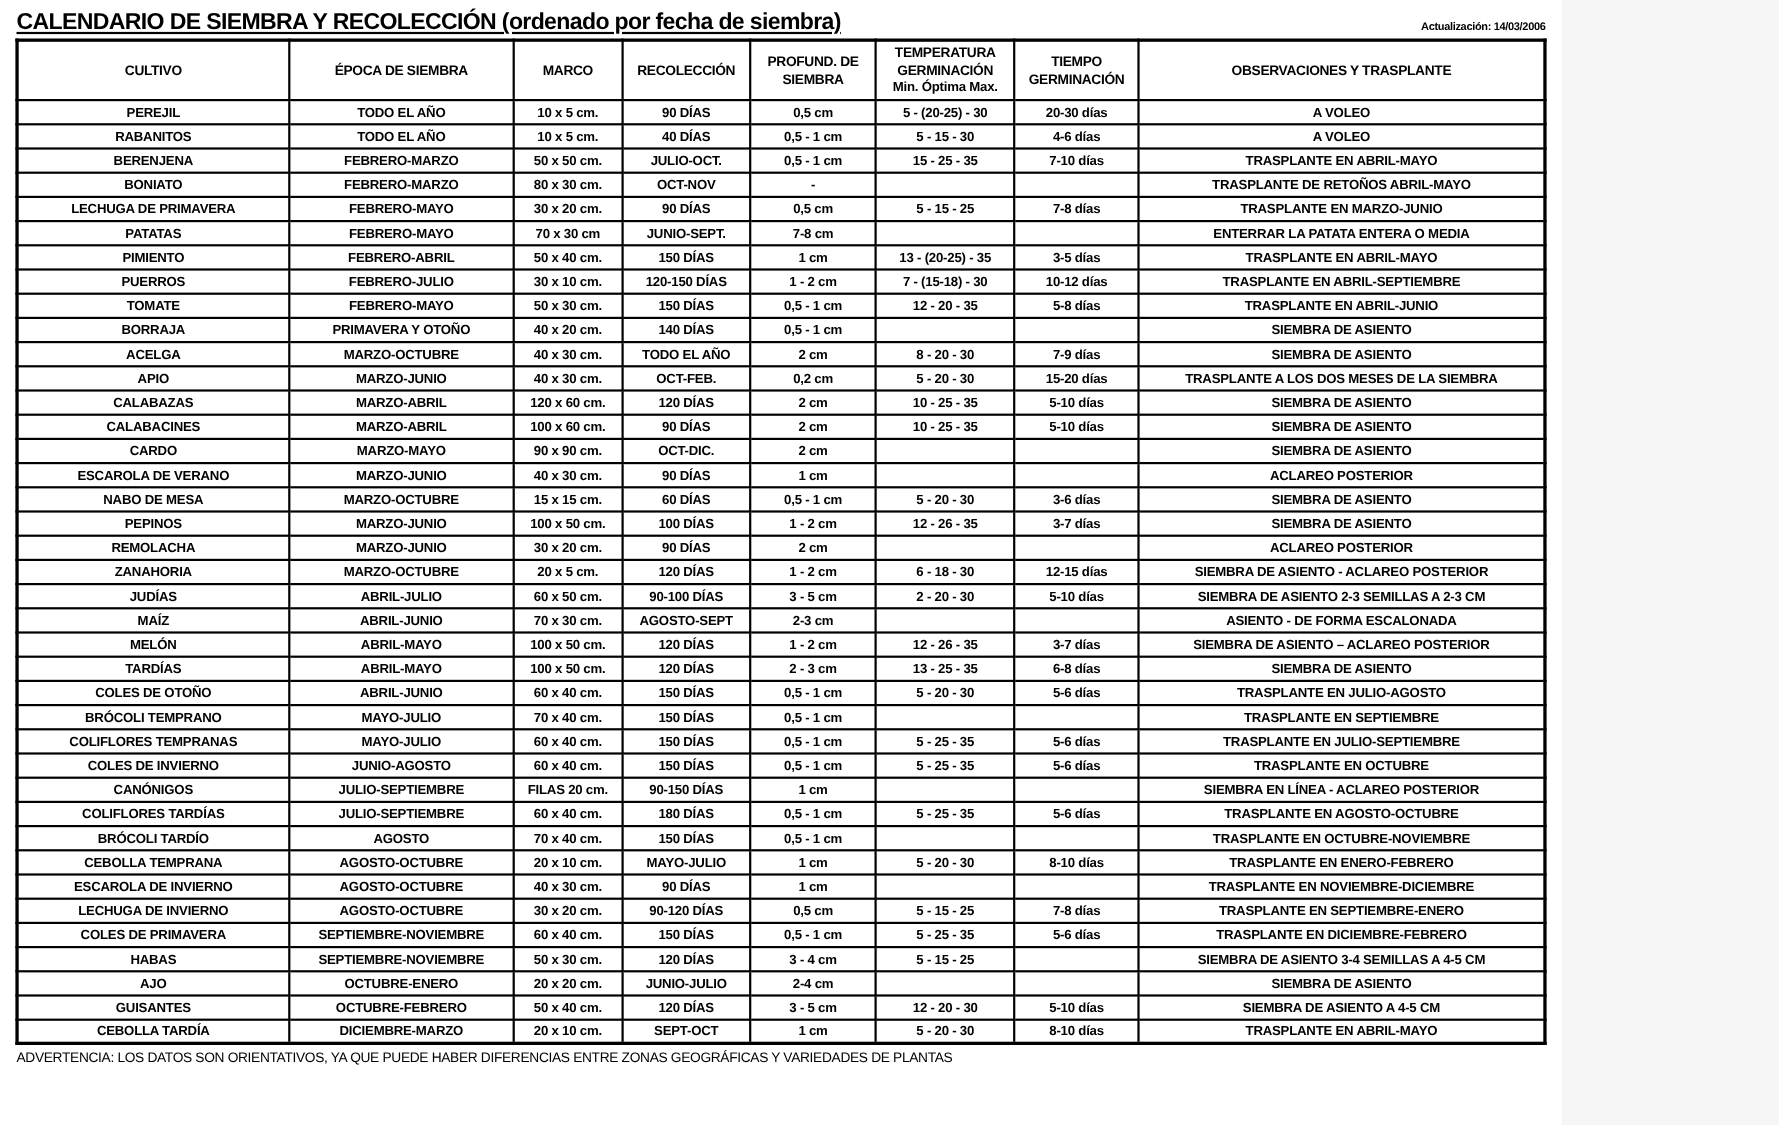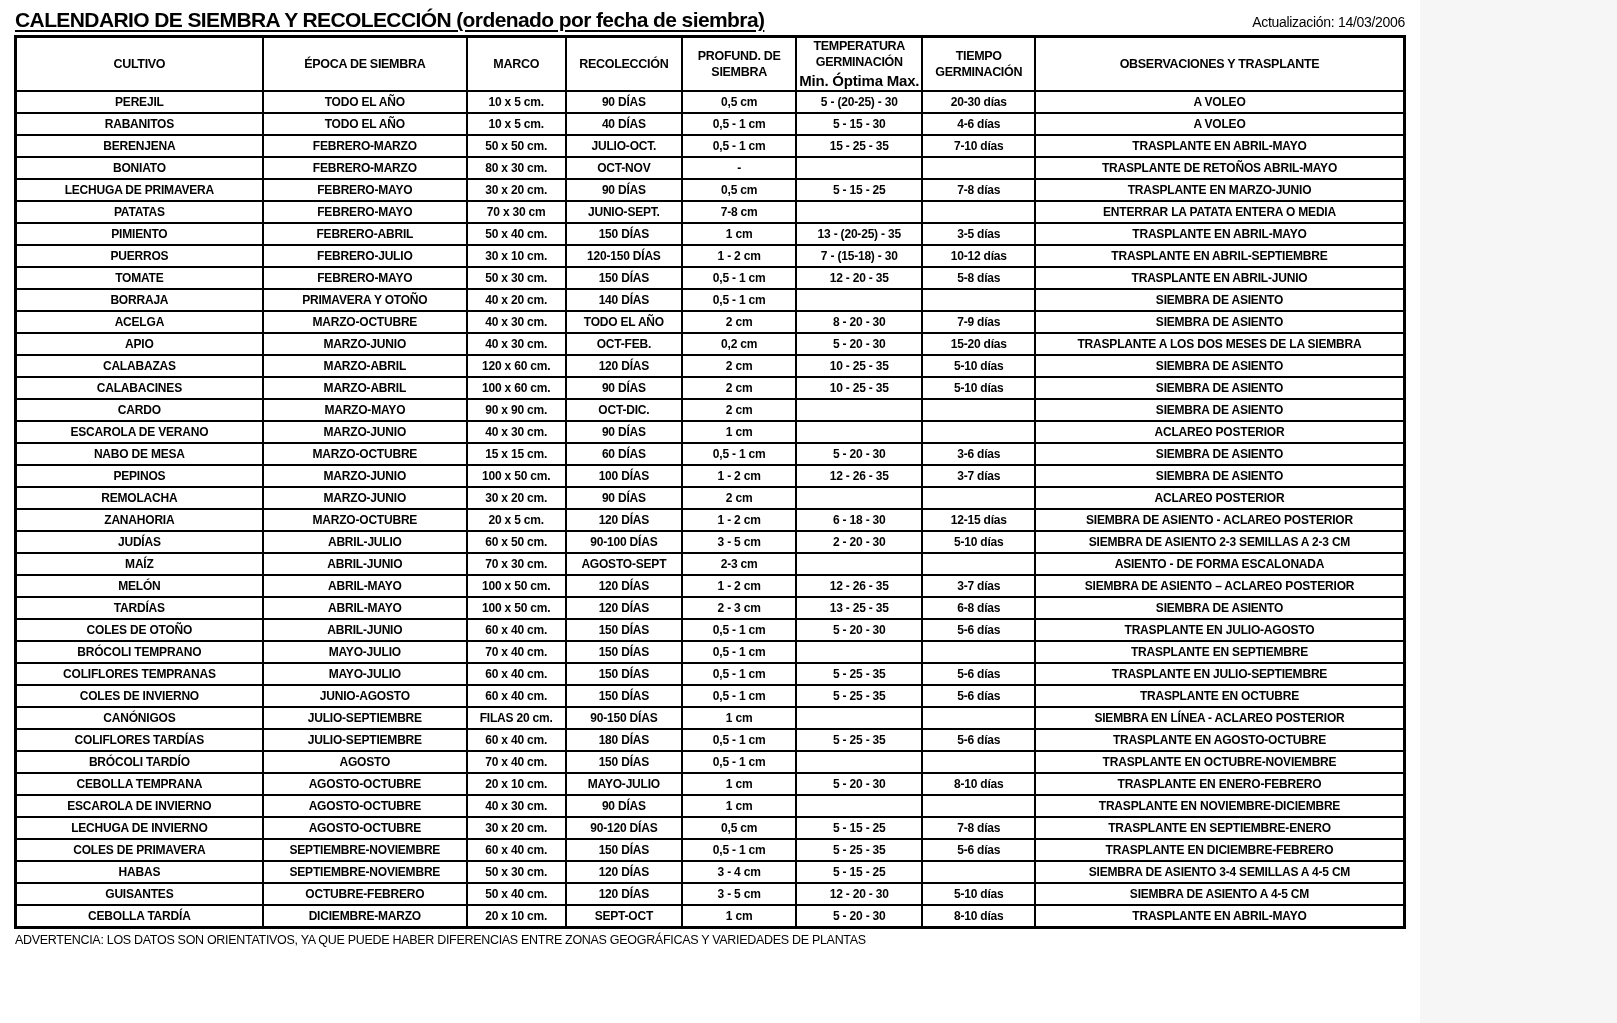--- a/index.html
+++ b/index.html
@@ -10,31 +10,31 @@
     padding:8px 14px 0 14px; overflow:hidden;
   }
   .title-row {
     display:flex; justify-content:space-between; align-items:flex-end;
     margin-bottom:3px; padding:0 1px;
   }
   .page-title {
     font-size:21px; font-weight:bold; letter-spacing:-0.6px;
     text-decoration:underline; text-decoration-thickness:2px; text-underline-offset:3px;
   }
-  .update-date { font-size:14px; font-weight:normal; letter-spacing:-0.3px; padding-bottom:2px; }
+  .update-date { font-size:10px; font-weight:bold; letter-spacing:-0.3px; padding-bottom:2px; }
   table.calendar {
     width:100%; border-collapse:collapse; table-layout:fixed;
     border:3px solid #000;
   }
   th, td {
     border:2px solid #000; text-align:center; vertical-align:middle;
     font-weight:bold; padding:0 2px; overflow:hidden;
   }
   th { font-size:12.5px; height:54px; line-height:1.3; letter-spacing:-0.3px; }
-  th .subhead { font-size:15px; letter-spacing:-0.2px; }
+  th .subhead { font-size:12px; letter-spacing:-0.2px; }
   td { font-size:12px; height:22px; letter-spacing:-0.2px; white-space:nowrap; }
   .footer-warning {
     font-size:12.5px; font-weight:normal; letter-spacing:-0.3px;
     margin-top:4px; padding-left:1px;
   }
 </style>
 </head>
 <body>
 
 <div class="page">
@@ -425,20 +425,30 @@
           <td class="col0">HABAS</td>
           <td class="col1">SEPTIEMBRE-NOVIEMBRE</td>
           <td class="col2">50 x 30 cm.</td>
           <td class="col3">120 DÍAS</td>
           <td class="col4">3 - 4 cm</td>
           <td class="col5">5 - 15 - 25</td>
           <td class="col6"></td>
           <td class="col7">SIEMBRA DE ASIENTO 3-4 SEMILLAS  A 4-5 CM</td>
         </tr>
         <tr>
+          <td class="col0">AJO</td>
+          <td class="col1">OCTUBRE-ENERO</td>
+          <td class="col2">20 x 20 cm.</td>
+          <td class="col3">JUNIO-JULIO</td>
+          <td class="col4">2-4 cm</td>
+          <td class="col5"></td>
+          <td class="col6"></td>
+          <td class="col7">SIEMBRA DE ASIENTO</td>
+        </tr>
+        <tr>
           <td class="col0">GUISANTES</td>
           <td class="col1">OCTUBRE-FEBRERO</td>
           <td class="col2">50 x 40 cm.</td>
           <td class="col3">120 DÍAS</td>
           <td class="col4">3 - 5 cm</td>
           <td class="col5">12 - 20 - 30</td>
           <td class="col6">5-10 días</td>
           <td class="col7">SIEMBRA DE ASIENTO  A 4-5 CM</td>
         </tr>
         <tr>

